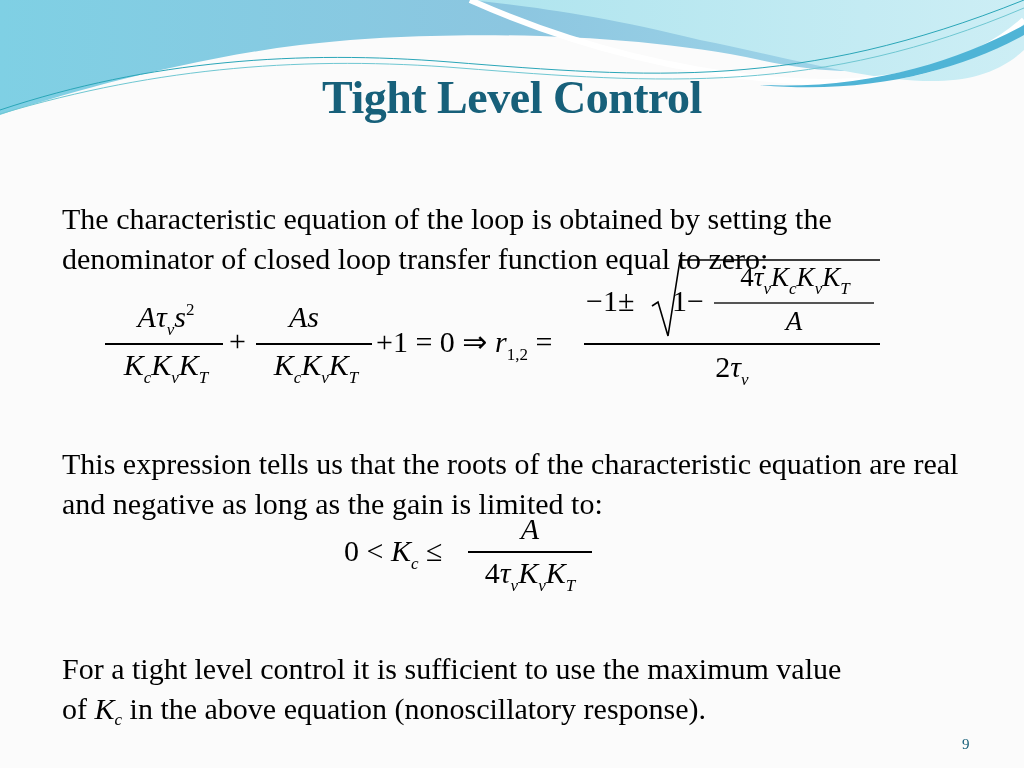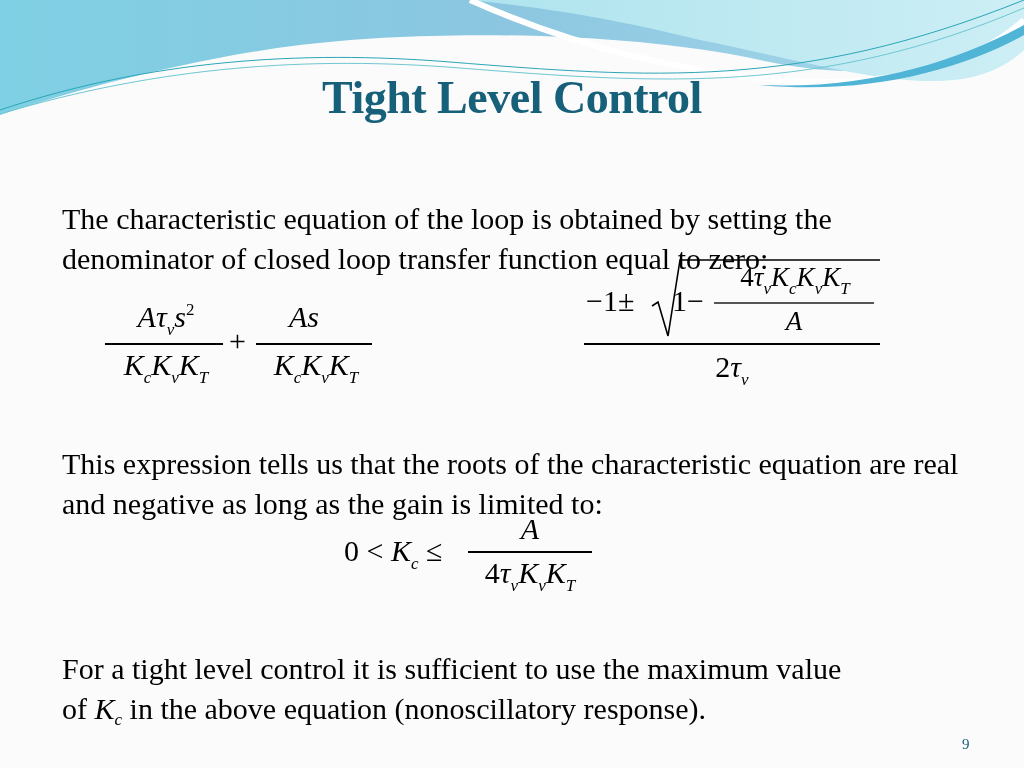--- a/index.html
+++ b/index.html
@@ -51,20 +51,23 @@
     <span class="i">K</span><span class="sub">c</span><span class="i">K</span><span class="sub">v</span><span class="i">K</span><span class="sub">T</span>
   </div>
   <div style="position:absolute;left:229px;top:324px;">+</div>
   <div class="frac" style="left:244px;top:300px;width:120px;">
     <span class="i">As</span>
   </div>
   <div class="fl" style="left:256px;top:343px;width:116px;"></div>
   <div class="frac" style="left:256px;top:348px;width:120px;">
     <span class="i">K</span><span class="sub">c</span><span class="i">K</span><span class="sub">v</span><span class="i">K</span><span class="sub">T</span>
   </div>
+  <div style="position:absolute;left:376px;top:324px;">
+    <span>+1</span> <span>= 0</span> <span>⇒</span> <span class="i">r</span><span class="sub" style="font-style:normal">1,2</span> <span>=</span>
+  </div>
   <div style="position:absolute;left:586px;top:284px;">−1±</div>
   <svg style="position:absolute;left:650px;top:256px;" width="232" height="84">
     <path d="M2,50 L8,46 L18,80 L30,4 L230,4" fill="none" stroke="#000" stroke-width="1.6"></path>
   </svg>
   <div style="position:absolute;left:672px;top:284px;">1−</div>
   <div class="frac" style="left:712px;top:262px;width:166px;font-size:27px;">
     <span>4</span><span class="i">τ</span><span class="sub">v</span><span class="i">K</span><span class="sub">c</span><span class="i">K</span><span class="sub">v</span><span class="i">K</span><span class="sub">T</span>
   </div>
   <div class="fl" style="left:714px;top:302px;width:160px;background:#555;"></div>
   <div class="frac" style="left:714px;top:306px;width:160px;font-size:27px;">

